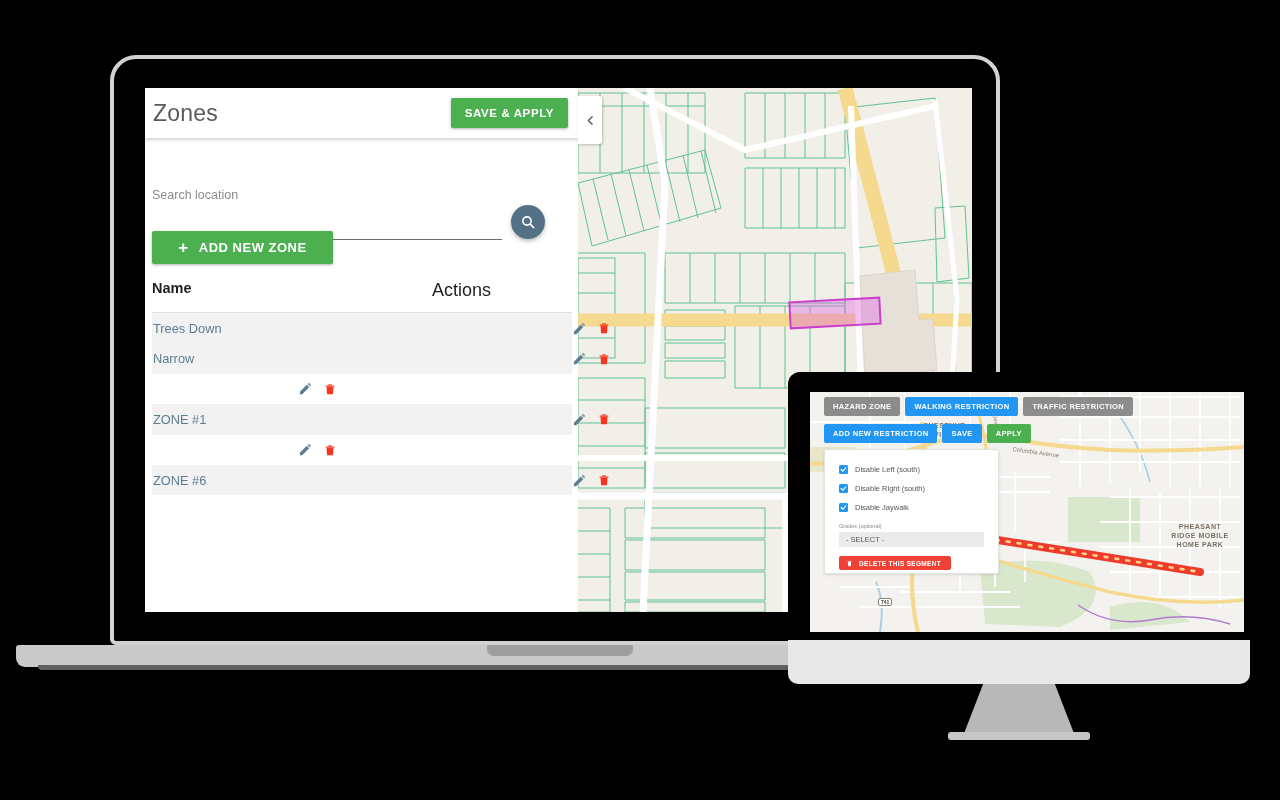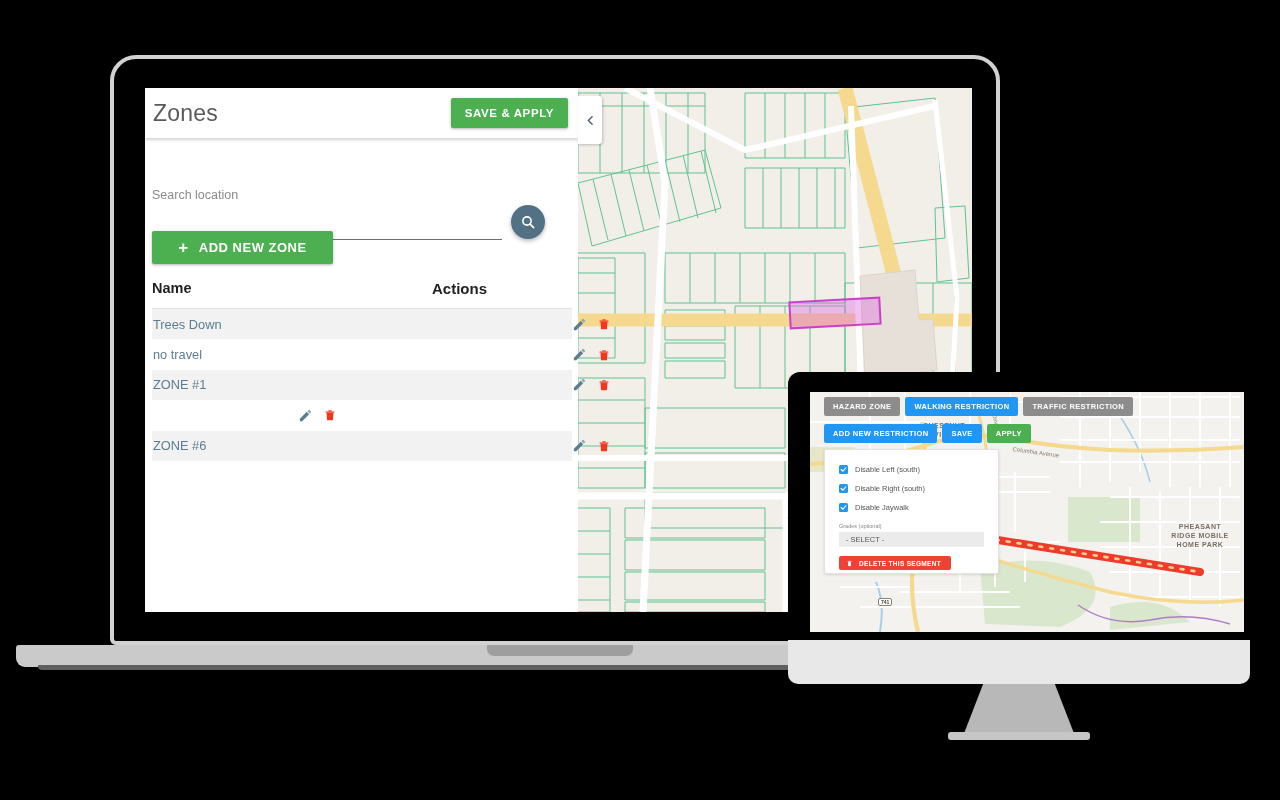--- a/index.html
+++ b/index.html
@@ -94,21 +94,21 @@
     font-family: "Liberation Sans", sans-serif;
   }
   .plus-glyph { font-size: 17px; font-weight: bold; line-height: 1; }
 
   .zone-table { position: absolute; left: 7px; top: 192px; width: 420px; }
   .zt-head {
     display: flex; padding: 0 0 11px 0;
     border-bottom: 1px solid #e0e0e0;
   }
   .zt-head-name { flex: 1; font-size: 14.5px; font-weight: bold; color: #1f1f1f; }
-  .zt-head-actions { width: 140px; font-size: 15px; font-weight: bold; color: #1f1f1f; }
+  .zt-head-actions { width: 140px; font-size: 18px; font-weight: normal; color: #1f1f1f; }
   .zt-row { display: flex; align-items: center; height: 30.4px; }
   .zt-row.alt { background: #f2f2f2; }
   .zt-name { flex: 1; font-size: 12.8px; color: #5c7d91; padding-left: 1px; }
   .zt-actions { width: 140px; display: flex; align-items: center; gap: 10px; padding-left: 146px; }
   .icon-edit, .icon-del { cursor: pointer; line-height: 0; }
 
   
   .collapse-tab {
     position: absolute; left: 433px; top: 8px;
     width: 24px; height: 48px;
@@ -406,22 +406,35 @@
                     <path d="M3 17.25V21h3.75L17.8 9.94l-3.75-3.75L3 17.25z"></path>
                     <path d="M20.7 7.04a1 1 0 0 0 0-1.41l-2.34-2.34a1 1 0 0 0-1.41 0l-1.83 1.83 3.75 3.75 1.83-1.83z" fill="#8aa4b5"></path>
                   </svg></span>
                 <span class="icon-del"><svg viewBox="0 0 24 24" width="14" height="14" fill="#f5351f">
                     <path d="M6 8h12l-1 13H7L6 8z"></path>
                     <path d="M9 4h6v2H9z"></path>
                     <path d="M4.5 6h15v2h-15z"></path>
                   </svg></span>
               </span>
             </div>
+            <div class="zt-row alt">
+              <span class="zt-name">Narrow</span>
+              <span class="zt-actions">
+                <span class="icon-edit"><svg viewBox="0 0 24 24" width="15" height="15" fill="#5c7d91">
+                    <path d="M3 17.25V21h3.75L17.8 9.94l-3.75-3.75L3 17.25z"></path>
+                    <path d="M20.7 7.04a1 1 0 0 0 0-1.41l-2.34-2.34a1 1 0 0 0-1.41 0l-1.83 1.83 3.75 3.75 1.83-1.83z" fill="#8aa4b5"></path>
+                  </svg></span>
+                <span class="icon-del"><svg viewBox="0 0 24 24" width="14" height="14" fill="#f5351f">
+                    <path d="M6 8h12l-1 13H7L6 8z"></path>
+                    <path d="M9 4h6v2H9z"></path>
+                    <path d="M4.5 6h15v2h-15z"></path>
+                  </svg></span>
+              </span>
+            </div>
             <div class="zt-row">
-              <span class="zt-name">no travel</span>
               <span class="zt-actions">
                 <span class="icon-edit"><svg viewBox="0 0 24 24" width="15" height="15" fill="#5c7d91">
                     <path d="M3 17.25V21h3.75L17.8 9.94l-3.75-3.75L3 17.25z"></path>
                     <path d="M20.7 7.04a1 1 0 0 0 0-1.41l-2.34-2.34a1 1 0 0 0-1.41 0l-1.83 1.83 3.75 3.75 1.83-1.83z" fill="#8aa4b5"></path>
                   </svg></span>
                 <span class="icon-del"><svg viewBox="0 0 24 24" width="14" height="14" fill="#f5351f">
                     <path d="M6 8h12l-1 13H7L6 8z"></path>
                     <path d="M9 4h6v2H9z"></path>
                     <path d="M4.5 6h15v2h-15z"></path>
                   </svg></span>

